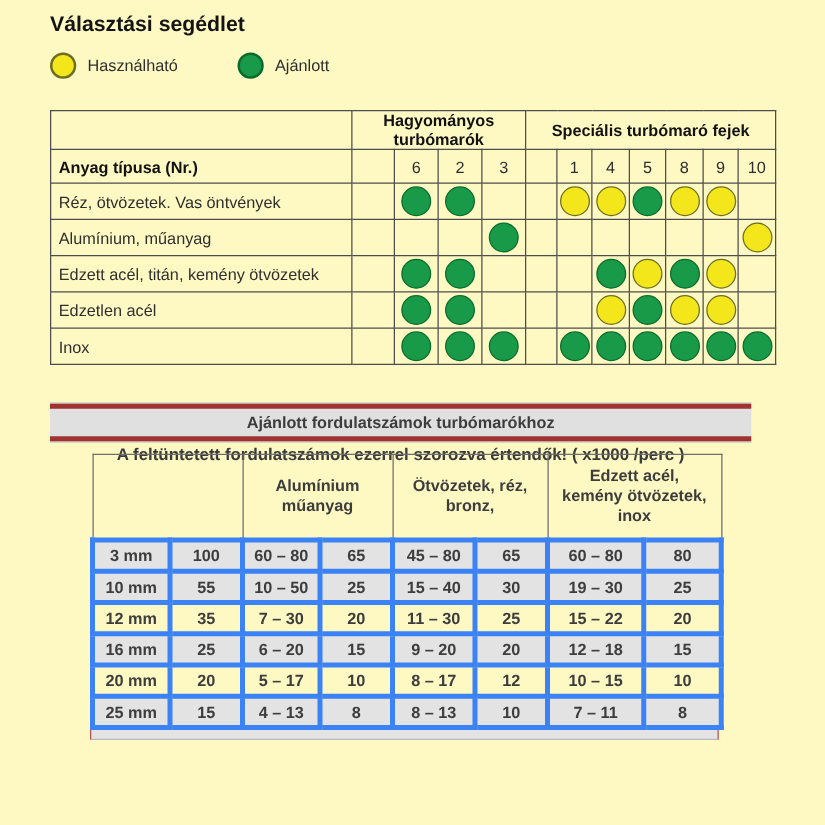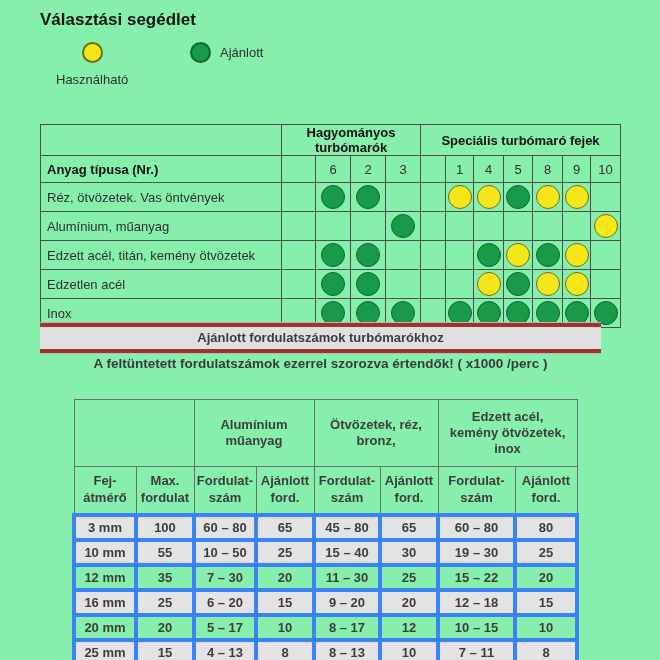--- a/index.html
+++ b/index.html
@@ -1,32 +1,32 @@
 <!DOCTYPE html>
 <html><head>
 <meta charset="utf-8">
 <style>
   html,body{margin:0;padding:0;background:#fff;}
-  #page{position:relative;width:660px;height:660px;background:#86efac;
+  #page{position:relative;width:660px;height:660px;background:#fef9c3;
         font-family:"Liberation Sans",sans-serif;overflow:hidden;}
 
   
   #page-title{position:absolute;left:40px;top:10px;font-size:17px;font-weight:bold;color:#141414;}
   #legend{position:absolute;left:40px;top:42px;height:24px;}
   .legend-item{position:absolute;display:flex;align-items:center;gap:9px;}
-  .legend-item.usable{left:16px;flex-direction:column;}
+  .legend-item.usable{left:0;}
   .legend-item.recommended{left:150px;}
   .dot{width:21px;height:21px;border-radius:50%;box-sizing:border-box;}
   .dot.yellow{background:#f3e71c;border:2px solid #6d6d21;}
   .dot.green{background:#189a48;border:2px solid #0b6b2f;}
   .legend-label{font-size:13px;color:#2e2e2e;}
 
   
   #t1wrap{position:absolute;left:40px;top:88px;}
-  table{border-collapse:collapse;margin-top:36px;}
+  table{border-collapse:collapse;}
   .t1 td{border:1px solid #4d4d4d;text-align:center;font-size:13px;color:#2e2e2e;padding:0;}
   .t1 .grp{font-weight:bold;color:#111;height:23px;font-size:13px;}
   .t1 .numrow td{height:26px;}
   .t1 .lbl{text-align:left;padding-left:6px;}
   .t1 .hdr{font-weight:bold;color:#111;}
   .t1 .datarow td{height:28px;}
   .t1 td.dotcell{position:relative;}
   .t1 td.dot-A::after,.t1 td.dot-H::after{
      content:"";display:block;width:24px;height:24px;border-radius:50%;
      margin:0 auto;box-sizing:border-box;}
@@ -208,38 +208,20 @@
           <tr class="ghead">
         <td colspan="2"></td>
         <td colspan="2">Alumínium
 műanyag</td>
         <td colspan="2">Ötvözetek, réz,
 bronz,</td>
         <td colspan="2">Edzett acél,
 kemény ötvözetek,
 inox</td>
       </tr>
-      <tr class="shead">
-        <td>Fej-
-átmérő</td>
-        <td>Max.
-fordulat</td>
-        <td>Fordulat-
-szám</td>
-        <td>Ajánlott
-ford.</td>
-        <td>Fordulat-
-szám</td>
-        <td>Ajánlott
-ford.</td>
-        <td>Fordulat-
-szám</td>
-        <td>Ajánlott
-ford.</td>
-      </tr>
 
       <tr class="drow shade">
         <td>3 mm</td>
         <td>100</td>
         <td>60 – 80</td>
         <td>65</td>
         <td>45 – 80</td>
         <td>65</td>
         <td>60 – 80</td>
         <td>80</td>

